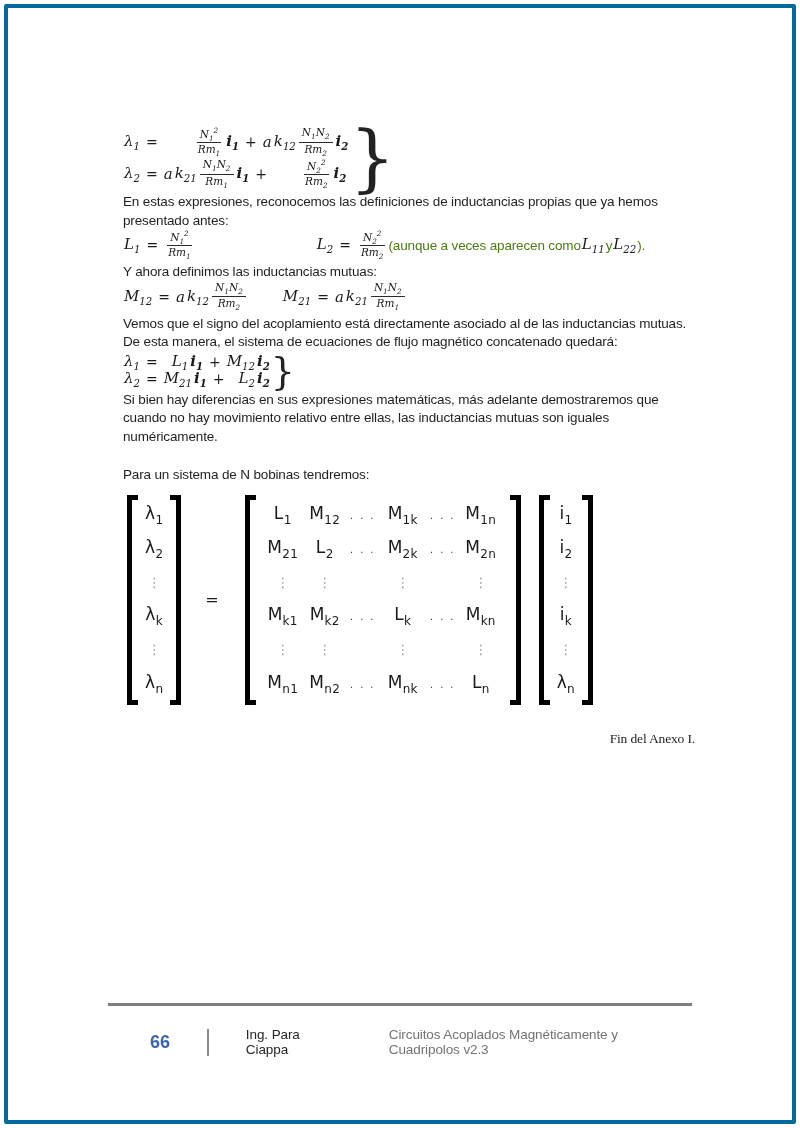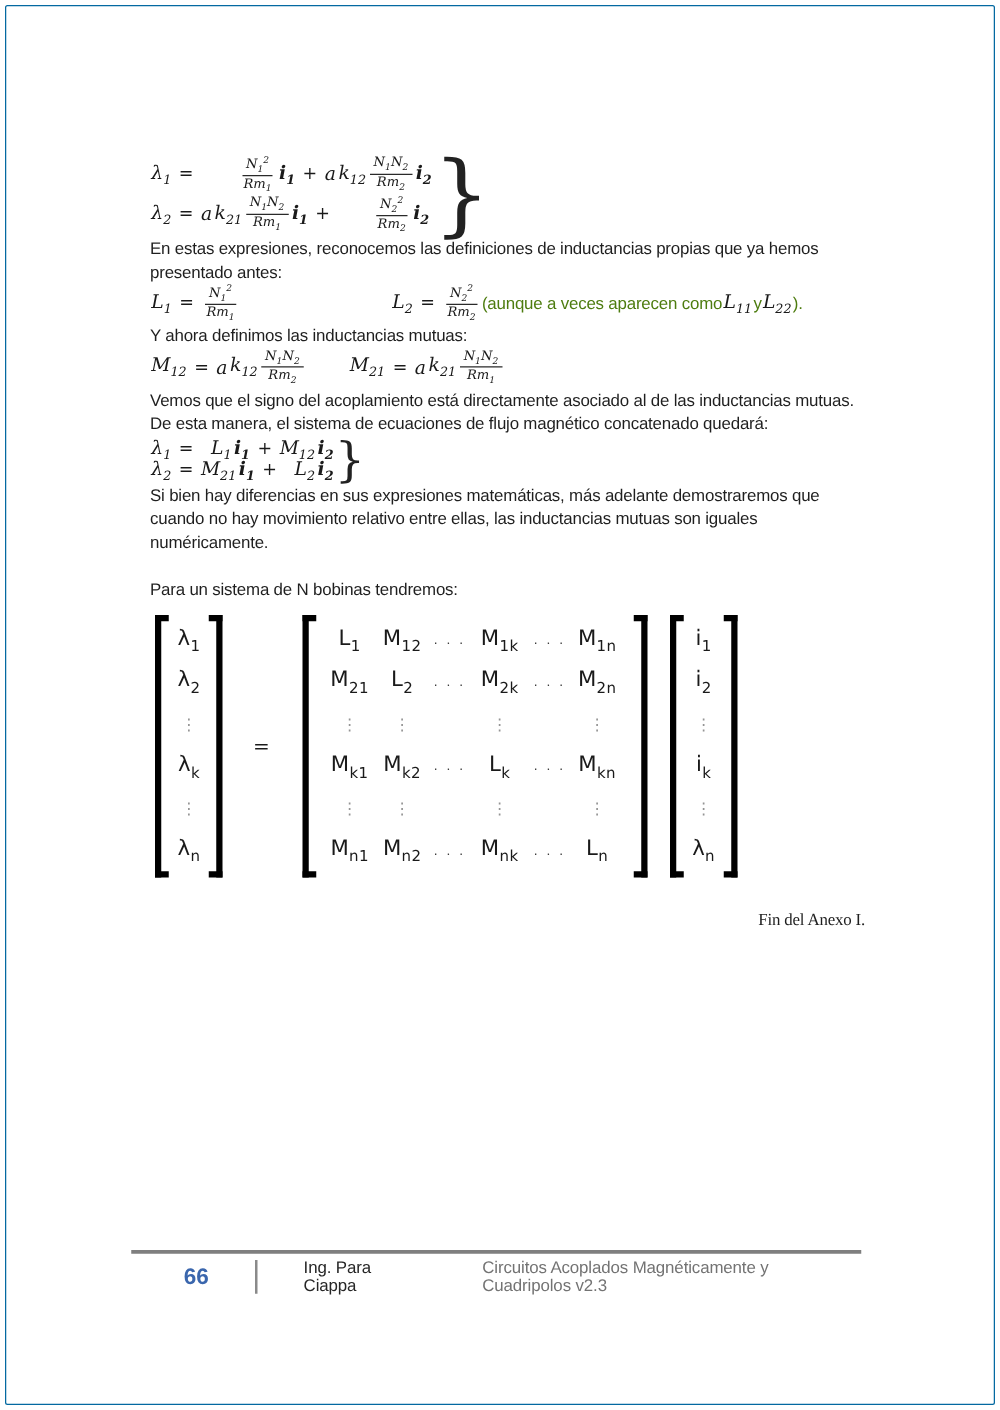--- a/index.html
+++ b/index.html
@@ -1,18 +1,18 @@
 <!DOCTYPE html>
 <html><head>
 <meta charset="utf-8">
 <style>
   * { box-sizing: border-box; }
   html,body { margin:0; padding:0; background:#ffffff; }
   body { width:800px; height:1128px; position:relative; font-family:"Liberation Sans",sans-serif; }
-  .page { position:absolute; inset:4px; background:#fff; border:1px solid #0369a1; border-radius:2px; }
+  .page { position:absolute; inset:4px; background:#fff; border:4px solid #0369a1; border-radius:2px; }
   .content { position:absolute; left:115px; top:118px; width:572px; }
 
   .para { font-size:13.5px; line-height:18.5px; letter-spacing:-0.15px; color:#1f1f1f; margin:3px 0 0 0; }
 
   
   .eqrow { display:flex; align-items:center; height:32px; white-space:nowrap; }
   .eqrow.tight { height:17px; }
   .eqlines { display:flex; flex-direction:column; }
   .eqgroup { display:flex; align-items:center; width:max-content; }
   .msym { font:italic 15px "DejaVu Serif",serif; color:#1a1a1a; margin:0 1px; }
@@ -42,21 +42,21 @@
   .mcell { font:17px "DejaVu Sans",sans-serif; color:#1a1a1a; letter-spacing:0.3px; }
   .mcell sub { font-size:12px; vertical-align:-5px; }
   .dotsv { color:#949494; font-size:13px; line-height:1.1; }
   .dotsh { color:#3c3c3c; font-size:11px; letter-spacing:2px; white-space:nowrap; }
 
   .fin { font-size:13.5px; letter-spacing:-0.15px; color:#1f1f1f; text-align:right; margin-top:26px; width:572px;font-family:Liberation Serif, serif; }
 
   
   .footer { position:absolute; left:100px; top:995px; width:584px; }
   .footer-rule { height:3px; background:#7f7f7f; }
-  .footer-row { display:flex; align-items:center; margin-top:3px; padding-left:42px;gap:28px; }
+  .footer-row { display:flex; align-items:center; margin-top:21px; padding-left:42px;gap:28px; }
   .pageno { font-size:18px; font-weight:bold; color:#3a66ad; }
   .fbar { width:2px; height:27px; background:#8a8a8a; margin:0 9px; }
   .fauthor { font-size:13.5px; color:#262626; letter-spacing:-0.1px; }
   .fdoc { font-size:13.5px; color:#737373; letter-spacing:-0.1px; margin-left:24px; }
 </style>
 </head>
 <body>
 
 <div class="page">
   <div class="content">

